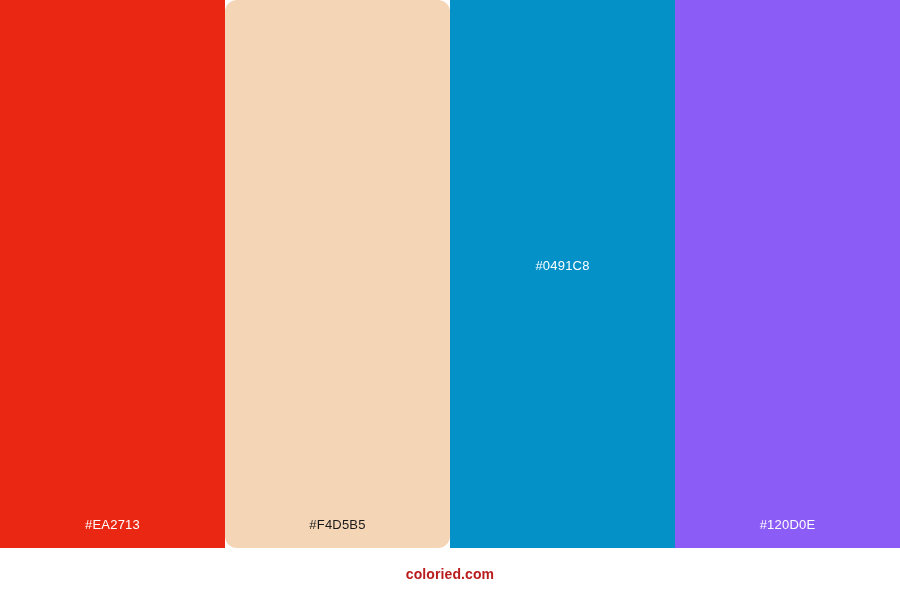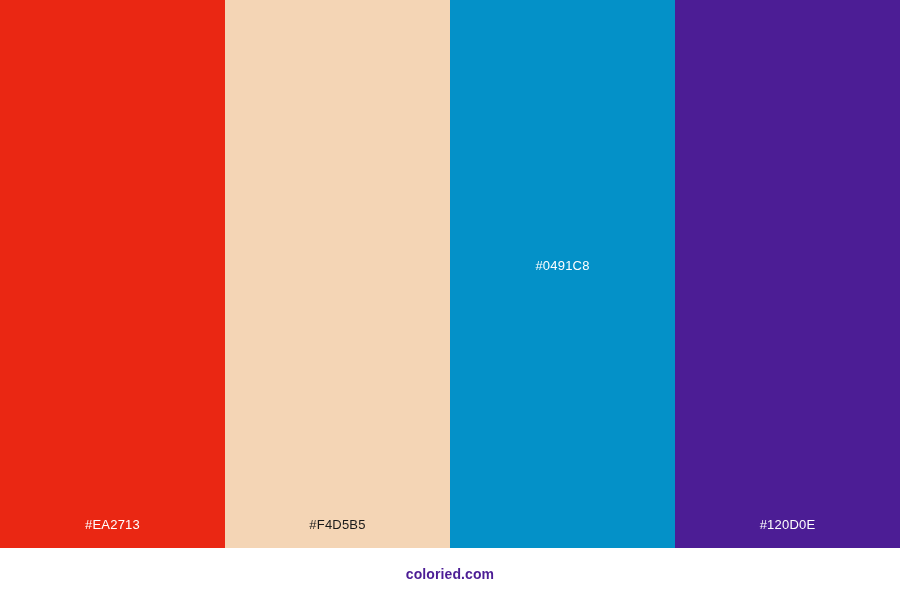--- a/index.html
+++ b/index.html
@@ -54,47 +54,47 @@
     width: 900px;
     height: 52px;
     background: #ffffff;
     display: flex;
     align-items: center;
     justify-content: center;
   }
   #footer-brand {
     font-size: 14px;
     font-weight: bold;
-    color: #4c1d95;
+    color: #b91c1c;
     font-family: "Liberation Sans", sans-serif;
     letter-spacing: 0.1px;
     line-height: 1;
   }
 </style>
 </head>
 <body>
 
 <div id="page">
 
   <div id="palette">
 
     <div class="swatch" style="background-color: rgb(234, 39, 19);">
       <span class="swatch-label" style="color: rgb(255, 255, 255);">#EA2713</span>
     </div>
 
 
-    <div class="swatch" style="background-color: rgb(244, 213, 181);">
+    <div class="swatch" style="background-color: rgb(244, 213, 181); border-radius: 12px;">
       <span class="swatch-label" style="color: rgb(26, 26, 26);">#F4D5B5</span>
     </div>
 
     <div class="swatch" style="background-color: rgb(4, 145, 200); align-items: center;">
       <span class="swatch-label" style="color: rgb(255, 255, 255);">#0491C8</span>
     </div>
 
-    <div class="swatch" style="background-color: #4c1d95; justify-content: center;">
+    <div class="swatch" style="background-color: #8b5cf6; justify-content: center;">
       <span class="swatch-label" style="color: rgb(255, 255, 255);">#120D0E</span>
     </div>
 
   </div>
 
   <div id="footer">
     <span id="footer-brand">coloried.com</span>
   </div>
 
 </div>

